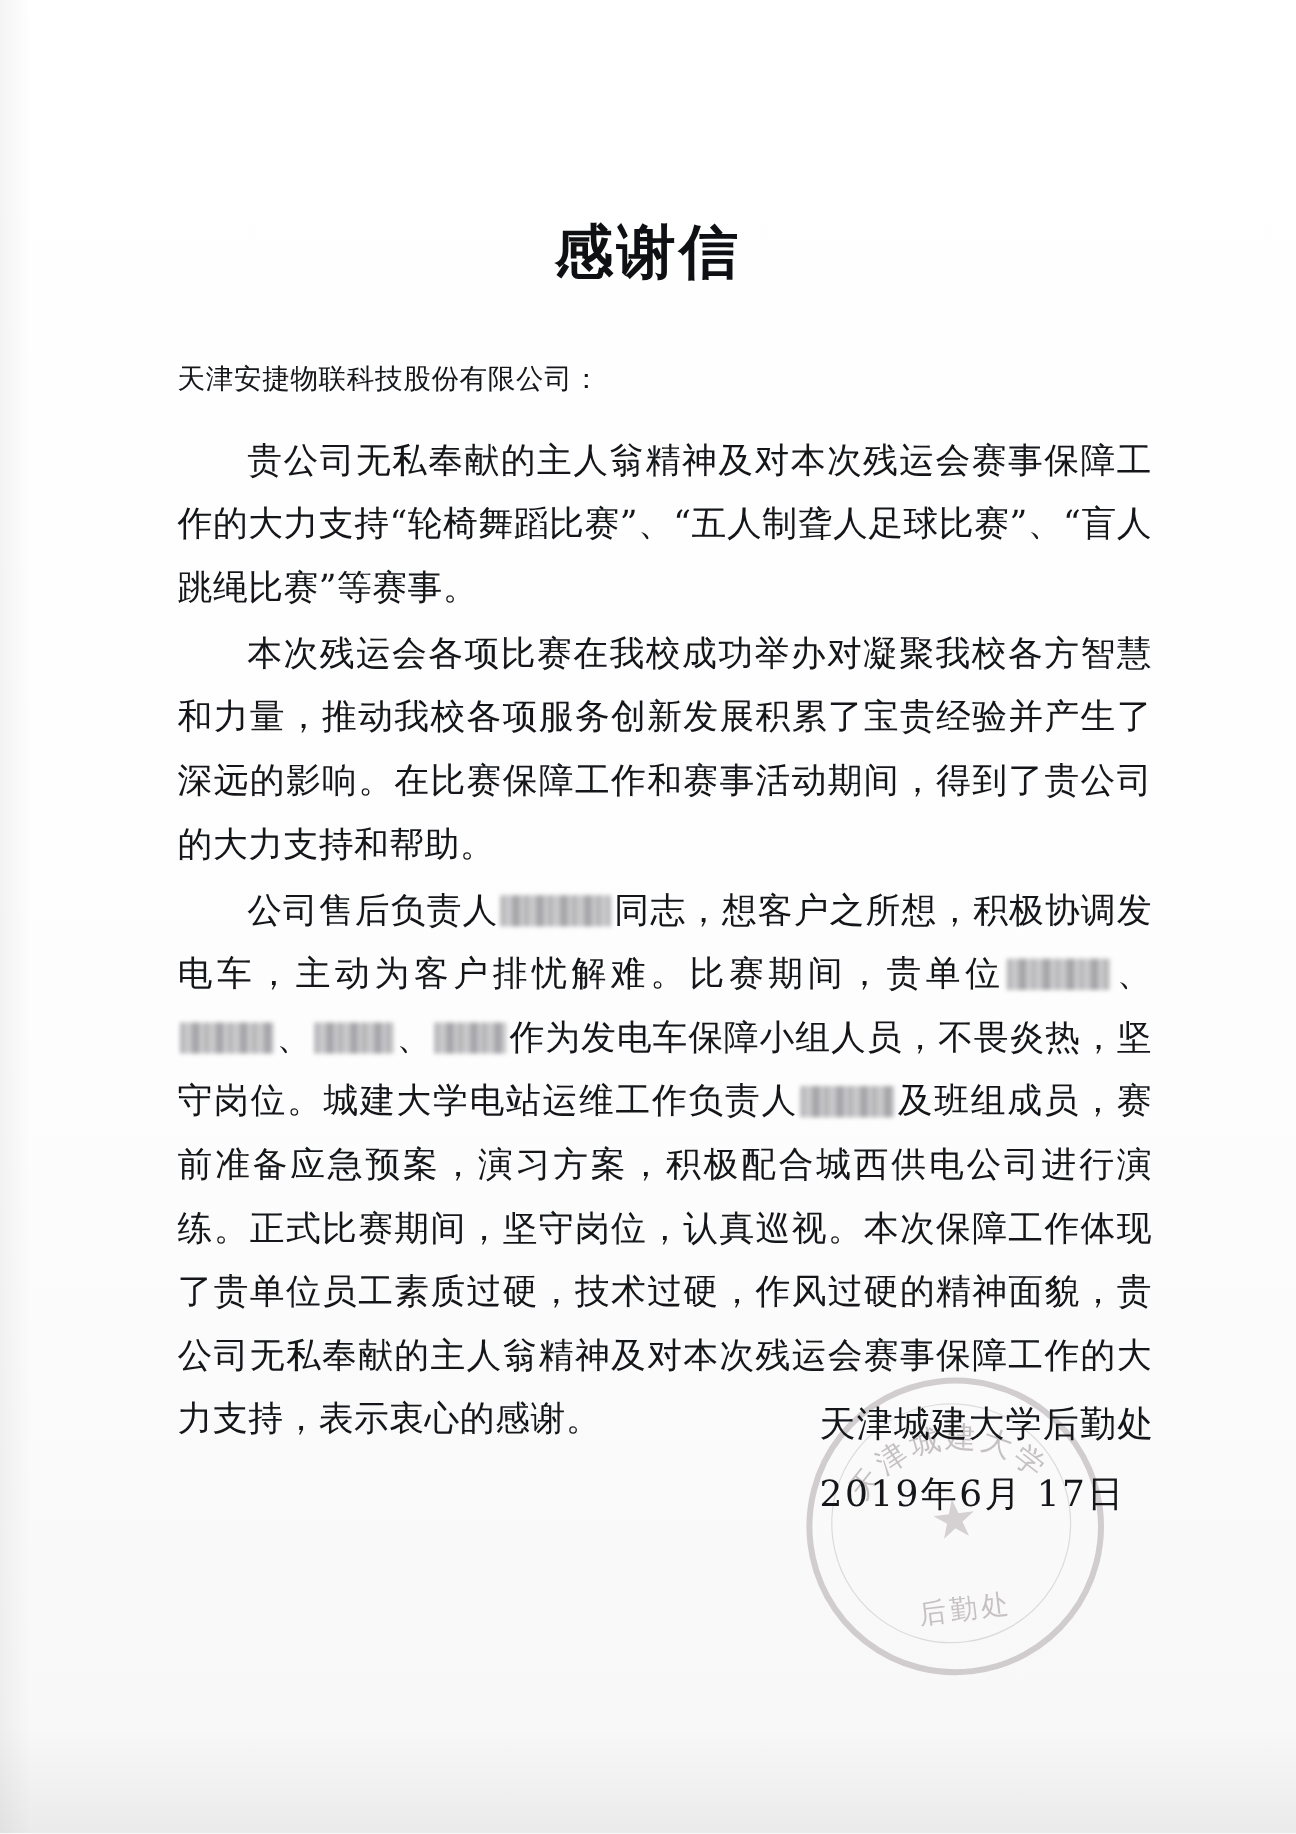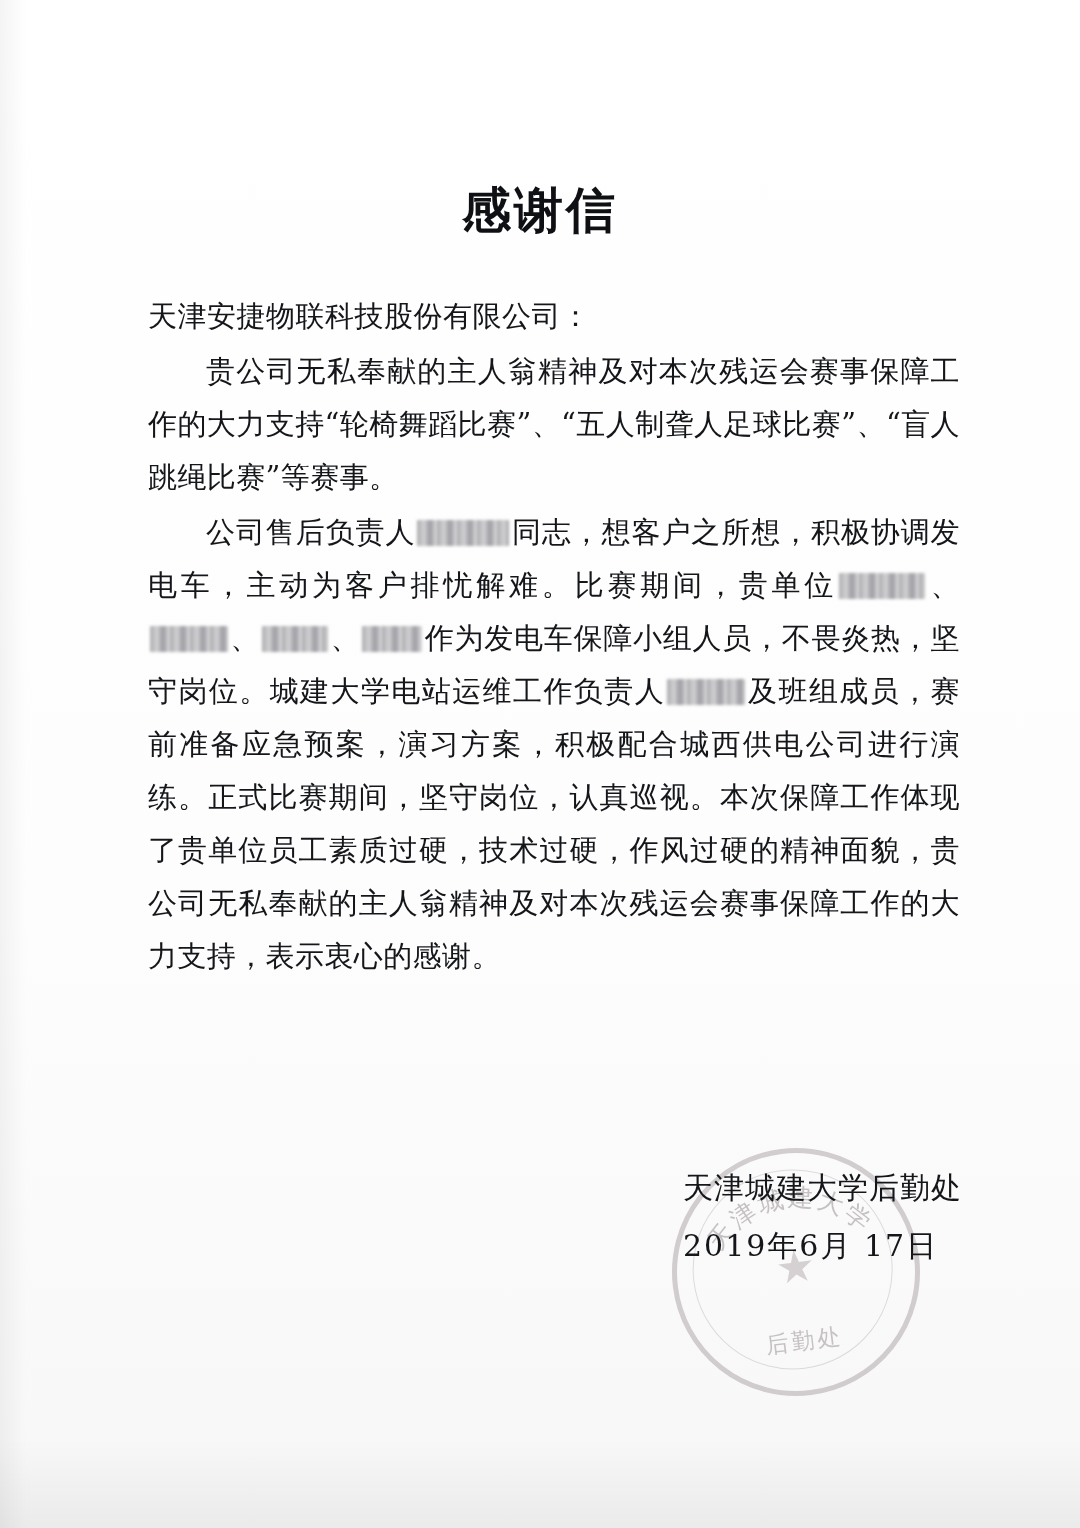--- a/index.html
+++ b/index.html
@@ -47,24 +47,24 @@
     font-family: "DejaVu Serif", "Liberation Serif", serif;
     color: #0e1013;
   }
   .body-block {
     position: absolute;
     top: 292px;
     left: 148px;
     width: 812px;
   }
   .salutation {
-    font-size: 29px;
+    font-size: 23px;
     line-height: 48px;
     letter-spacing: 0.5px;
-    margin-bottom: 5px;
+    margin-bottom: 17px;
     color: #14161a;
   }
   .para {
     font-size: 29px;
     line-height: 53px;
     text-align: justify;
     text-justify: inter-character;
     text-indent: 58px;
     letter-spacing: 0.4px;
     color: #14161a;
@@ -164,20 +164,21 @@
   <div class="scan-edge-bottom"></div>
 
   <div class="doc-title">感谢信</div>
 
   <div class="body-block">
 
     <div class="salutation">天津安捷物联科技股份有限公司：</div>
 
     <p class="para">贵公司无私奉献的主人翁精神及对本次残运会赛事保障工作的大力支持“轮椅舞蹈比赛”、“五人制聋人足球比赛”、“盲人跳绳比赛”等赛事。</p>
 
+    <p class="para">本次残运会各项比赛在我校成功举办对凝聚我校各方智慧和力量，推动我校各项服务创新发展积累了宝贵经验并产生了深远的影响。在比赛保障工作和赛事活动期间，得到了贵公司的大力支持和帮助。</p>
 
     <p class="para para-with-redactions"><span>公司售后负责人</span><span class="redact w1"></span><span>同志，想客户之所想，积极协调发电车，主动为客户排忧解难。比赛期间，贵单位</span><span class="redact w5"></span><span>、</span><span class="redact w4"></span><span>、</span><span class="redact w2"></span><span>、</span><span class="redact w3"></span><span>作为发电车保障小组人员，不畏炎热，坚守岗位。城建大学电站运维工作负责人</span><span class="redact w4"></span><span>及班组成员，赛前准备应急预案，演习方案，积极配合城西供电公司进行演练。正式比赛期间，坚守岗位，认真巡视。本次保障工作体现了贵单位员工素质过硬，技术过硬，作风过硬的精神面貌，贵公司无私奉献的主人翁精神及对本次残运会赛事保障工作的大力支持，表示衷心的感谢。</span></p>
 
   </div>
 
   <div class="stamp">
     <div class="ring-inner"></div>
     <svg class="arc-text" viewBox="0 0 238 238">
       <defs>
         <path id="arcpath" d="M 30,130 A 90,90 0 0 1 208,130" fill="none"></path>

